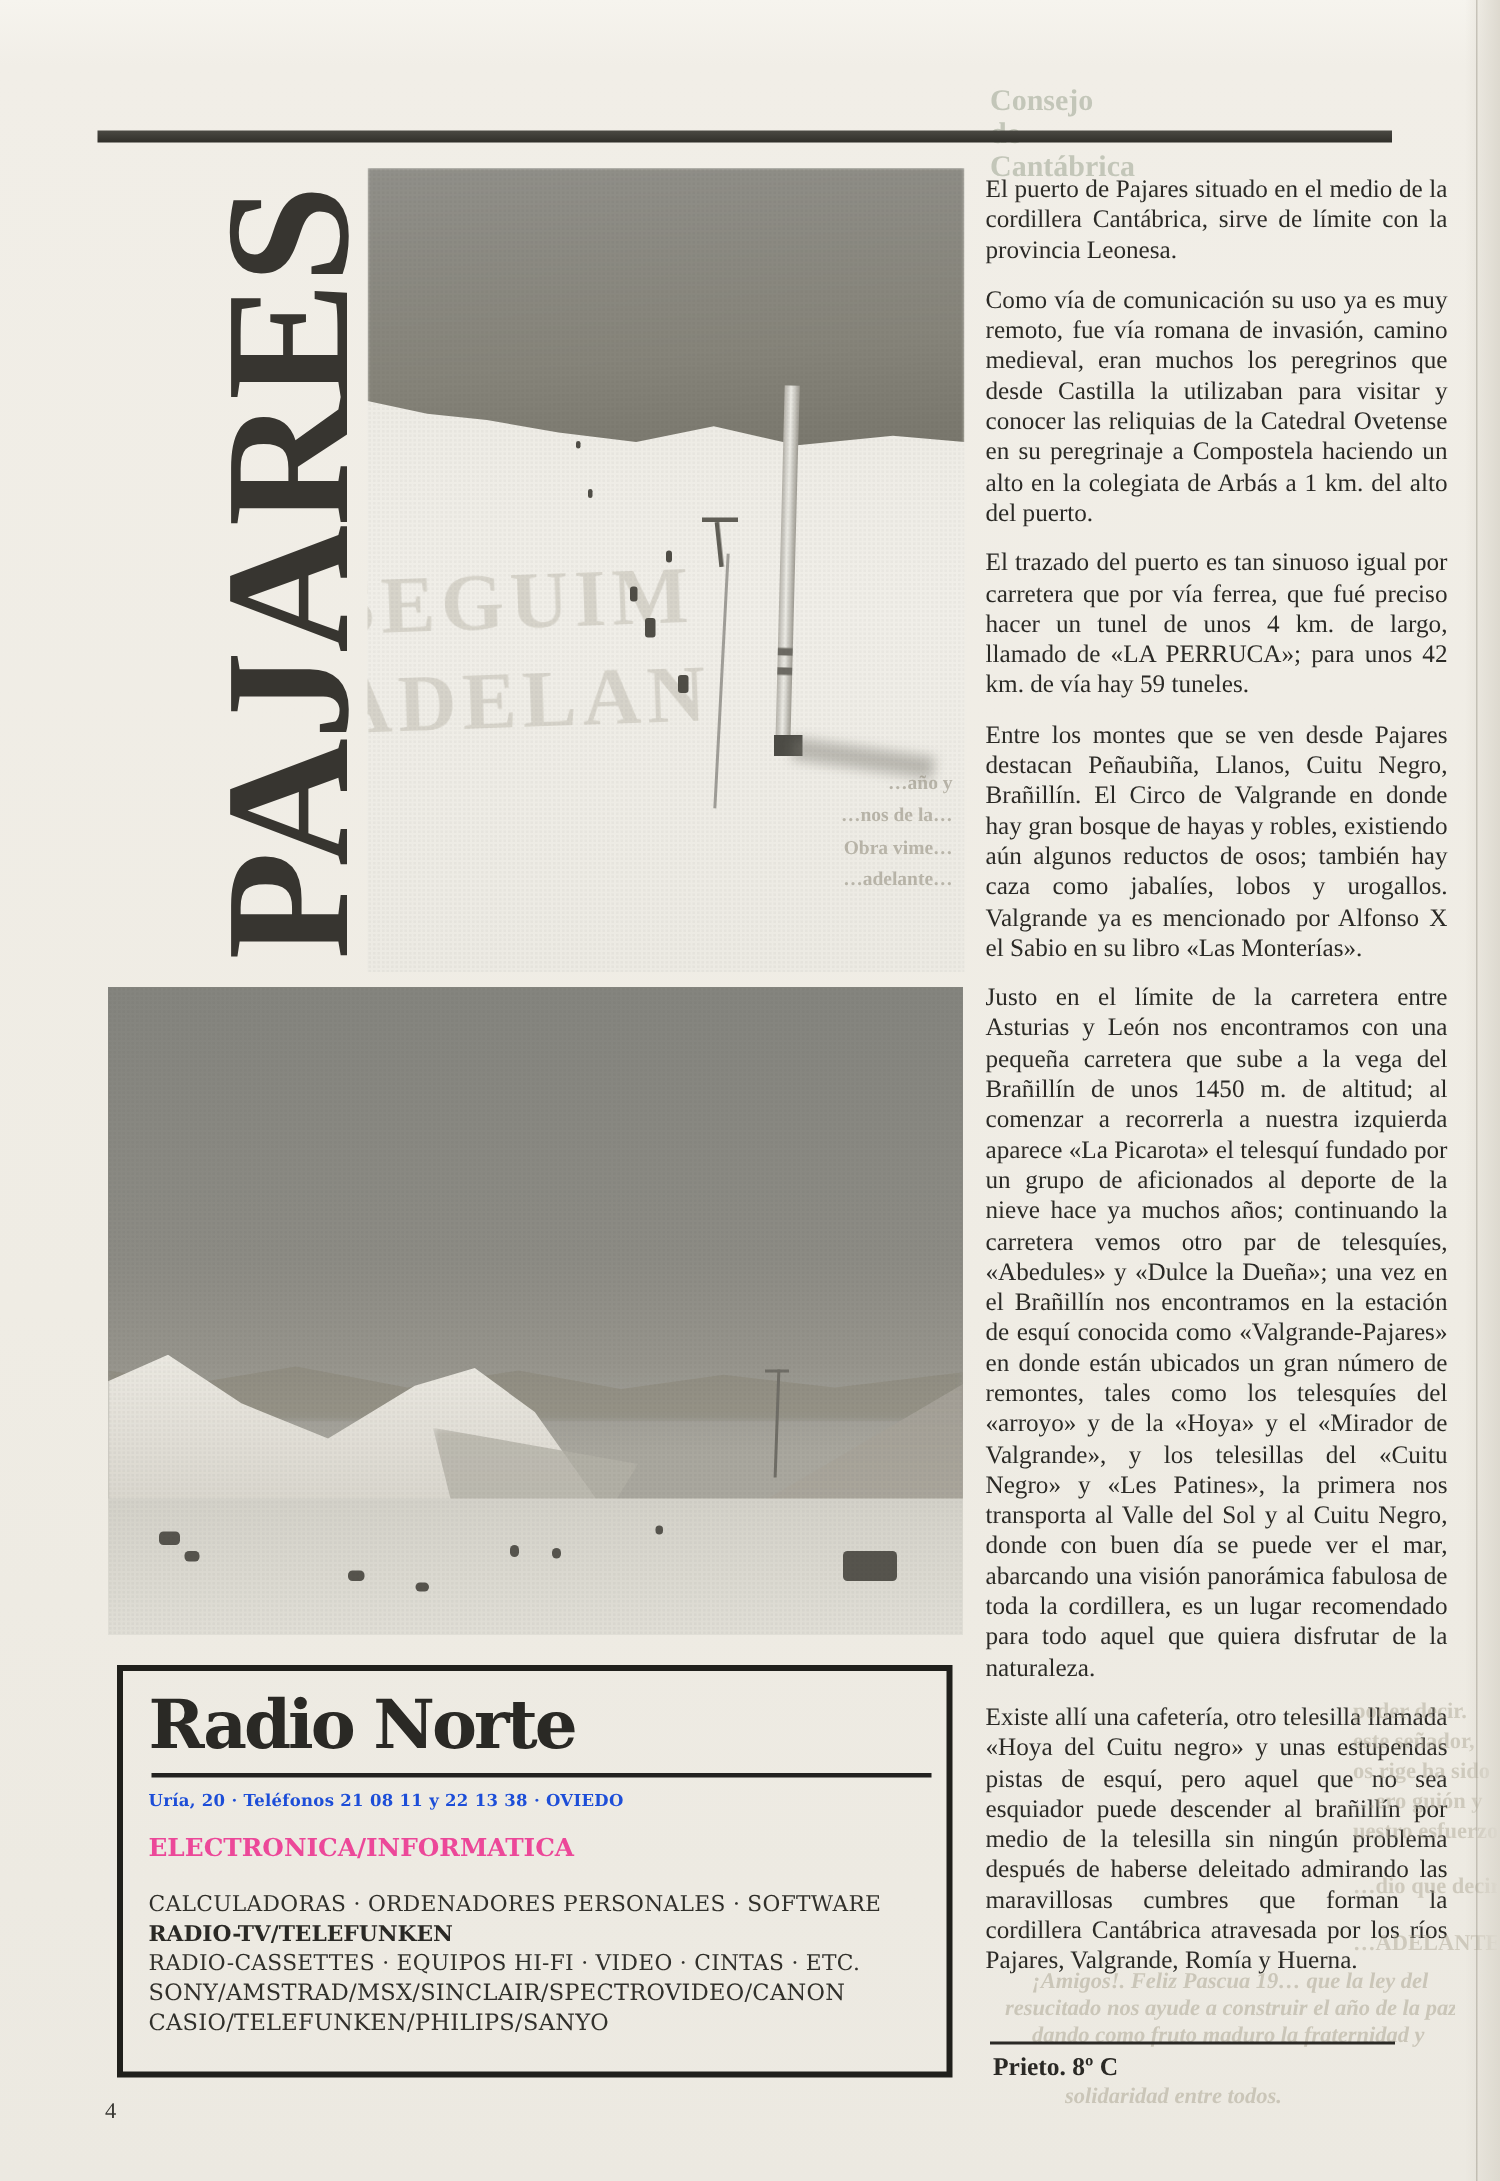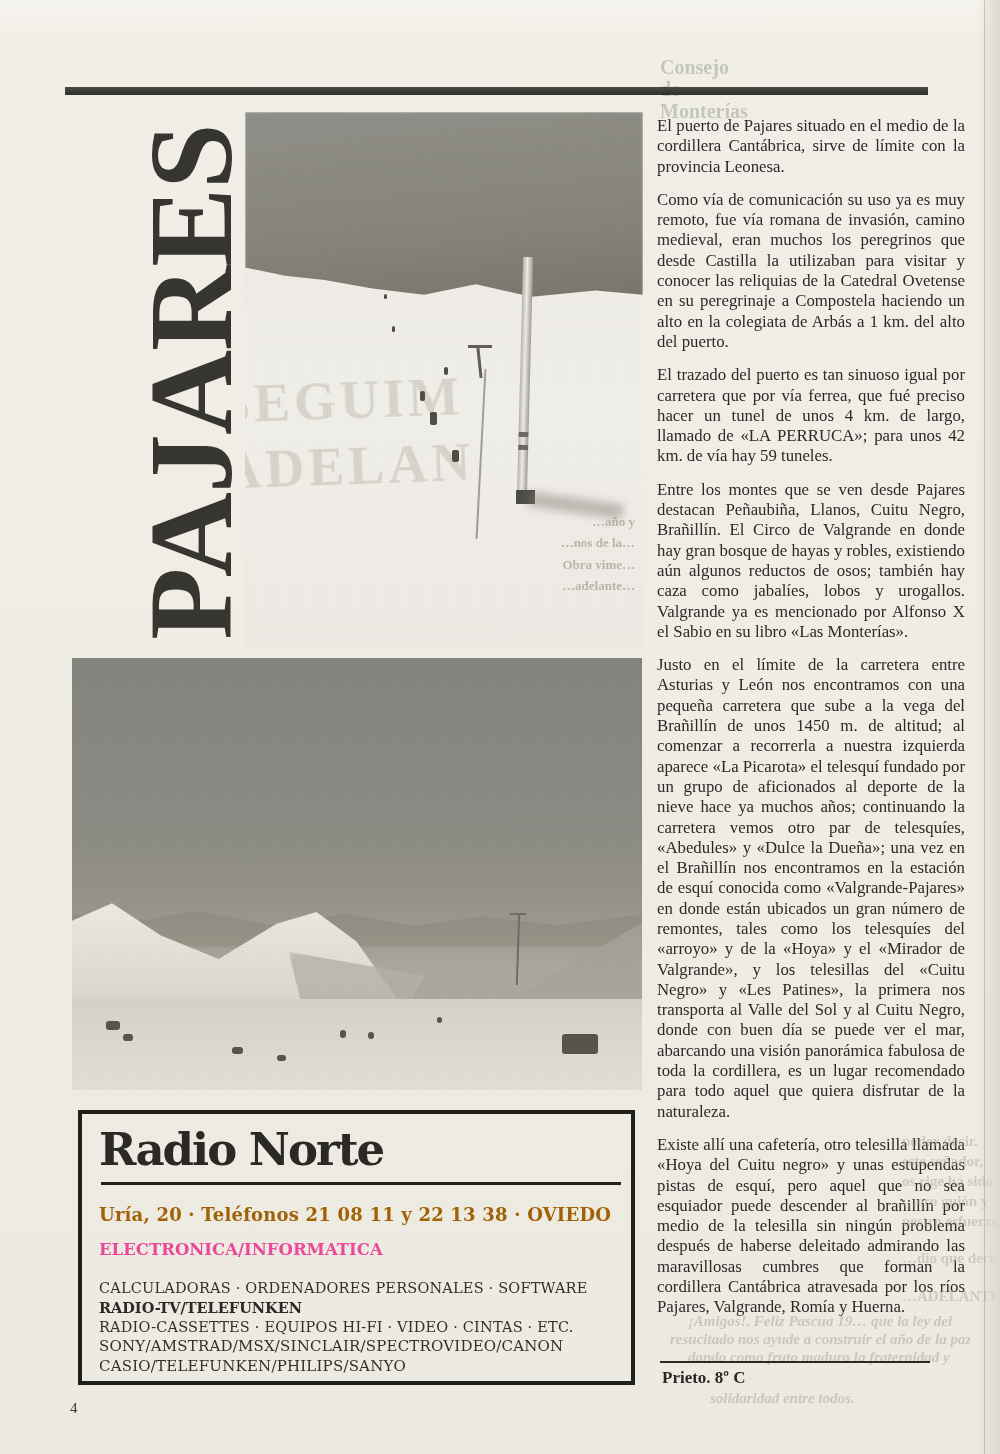--- a/index.html
+++ b/index.html
@@ -78,22 +78,22 @@
   .column{position:absolute;left:657px;top:116px;width:308px;
     font-size:16.8px;line-height:20.3px;text-align:justify;color:#2b2a26;}
   .column p{margin:0 0 13px 0;}
   
   .ad{position:absolute;left:78px;top:1110px;width:549px;height:267px;
     border:4px solid #20201c;padding:0 0 0 0;}
   .ad-inner{padding:12px 10px 0 17px;}
   .ad-brand{font-family:"DejaVu Serif",serif;font-weight:bold;font-size:45px;
     letter-spacing:-2px;color:#2a2925;line-height:48px;}
   .ad-rule{height:3px;background:#232220;margin:8px 0 0 2px;}
-  .ad-address{font-family:"DejaVu Serif",serif;font-weight:bold;font-size:18px;
-    letter-spacing:.2px;margin-top:19px;color:#a16207;}
+  .ad-address{font-family:"DejaVu Serif",serif;font-weight:bold;font-size:11px;
+    letter-spacing:.2px;margin-top:9px;color:#1d4ed8;}
   .ad-h1{font-family:"DejaVu Serif",serif;font-weight:bold;font-size:16.5px;margin-top:15px;color:#ec4899;}
   .ad-line{font-family:"DejaVu Serif",serif;font-size:14.5px;letter-spacing:.2px;color:#31302b;}
   .ad-l1{margin-top:21px;}
   .ad-h2{font-family:"DejaVu Serif",serif;font-weight:bold;font-size:14.5px;margin-top:3px;color:#2a2925;}
   .ad-l2{margin-top:3px;}
   .ad-h3{font-family:"DejaVu Serif",serif;font-weight:bold;font-size:17px;margin-top:25px;color:#2a2925;}
   .ad-l3,.ad-l4{font-size:15px;margin-top:2px;}
   
   .credit-rule{position:absolute;left:660px;top:1361px;width:270px;height:2px;background:#2a2925;}
   .credit{position:absolute;left:662px;top:1368px;font-size:17px;font-weight:bold;color:#2a2925;}
@@ -106,21 +106,21 @@
   .ghost-corner{position:absolute;right:2%;color:rgba(150,145,130,.6);font-size:13px;font-weight:bold;white-space:nowrap;}
 </style>
 </head>
 <body>
 
 <div class="page">
 
   <div class="ghost ghost-consejo">
     <div>Consejo</div>
     <div>de</div>
-    <div>Monterías</div>
+    <div>Cantábrica</div>
   </div>
 
   <div class="masthead-rule"></div>
 
   <div class="pajares">PAJARES</div>
 
   <div class="photo photo-top">
     <div class="pt-dark"></div>
     <div class="pt-ghost">
       <div>SEGUIM</div>

